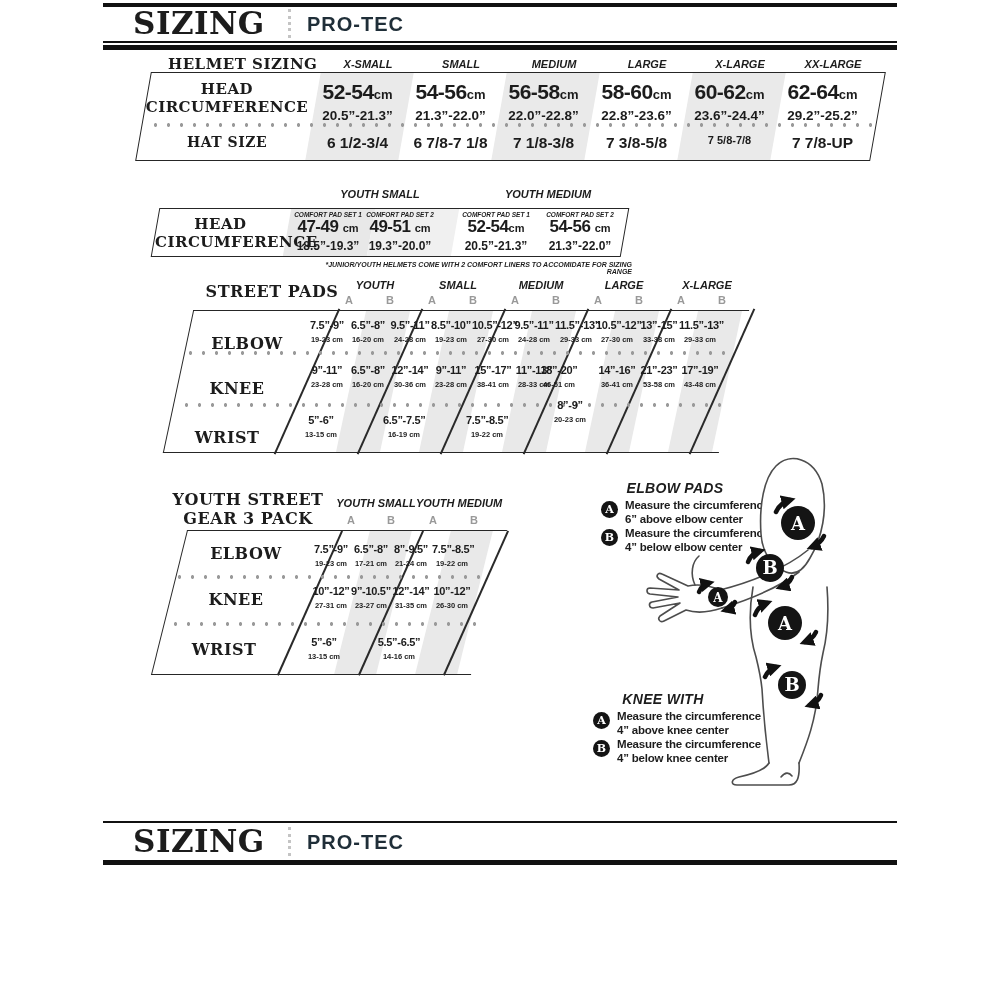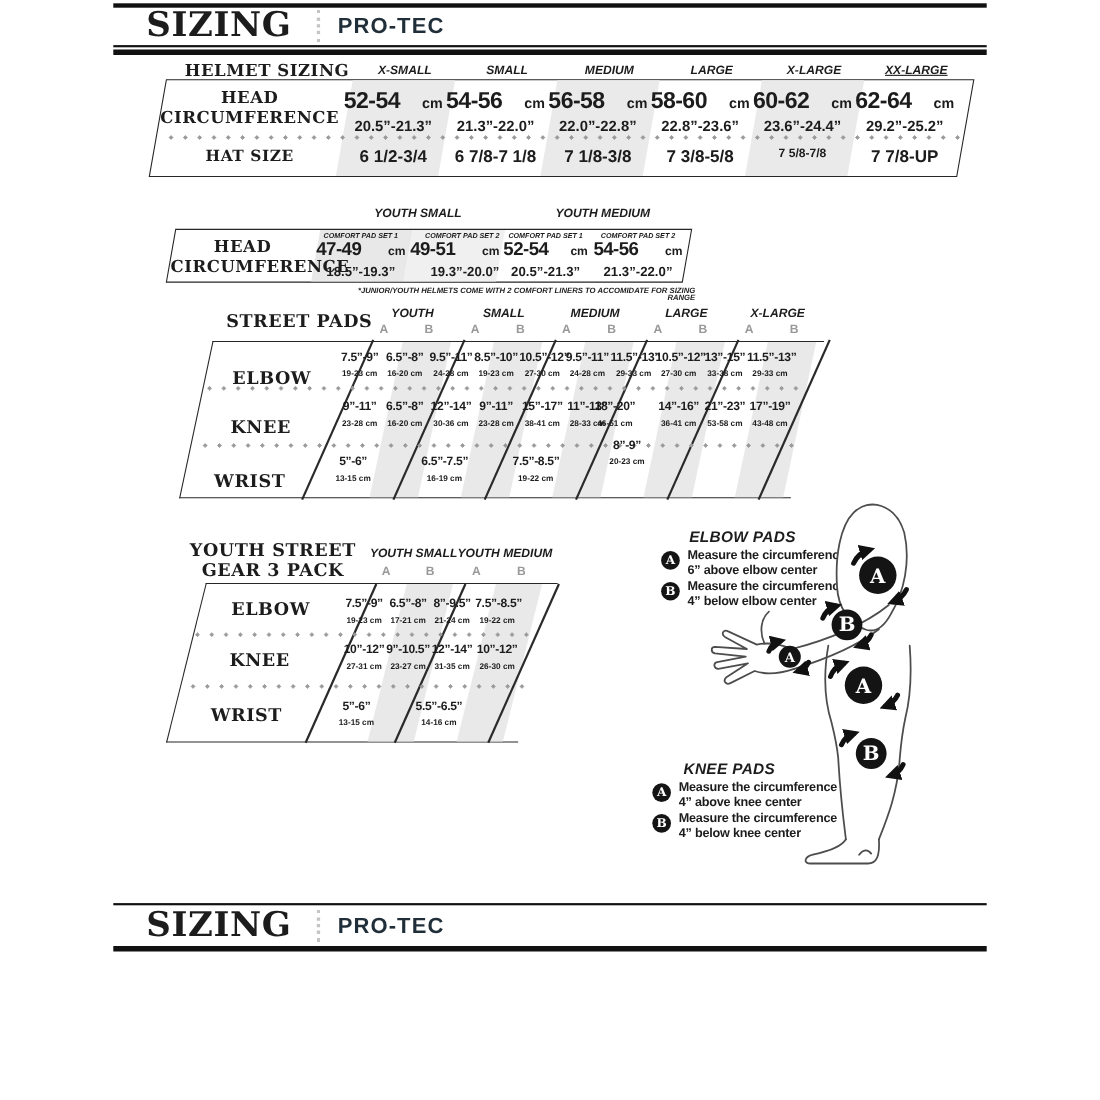--- a/index.html
+++ b/index.html
@@ -13,21 +13,21 @@
   .skew{position:absolute;inset:0;border:1.5px solid #262626;}
   .sp{position:absolute;top:0;bottom:0;}
   .dvl{position:absolute;width:1.6px;background:#2a2a2a;}
   .dots{position:absolute;height:6px;
         background-image:radial-gradient(circle,#9a9a9a 1.7px,rgba(0,0,0,0) 1.9px);
         background-size:13px 6px;background-repeat:repeat-x;background-position:2px center;}
   .cell{position:absolute;text-align:center;}
   .in1{font-weight:bold;font-size:11px;letter-spacing:-.3px;line-height:13px;}
   .cm1{font-weight:bold;font-size:7.5px;line-height:9px;margin-top:3px;}
   .bigcm{font-weight:bold;font-size:21px;letter-spacing:-.5px;line-height:23px;}
-  .bigcm .unit{font-size:13px;letter-spacing:0;padding-left:20px;}
+  .bigcm .unit{font-size:13px;letter-spacing:0;}
   .bigin{font-weight:bold;font-size:13.5px;line-height:15px;margin-top:2px;}
   .ab{font-weight:bold;font-size:11px;color:#999;}
   .gname{font-weight:bold;font-style:italic;font-size:11px;letter-spacing:0px;}
   .badge{position:absolute;width:17px;height:17px;border-radius:50%;background:#141414;color:#fff;
          font-family:"DejaVu Serif",serif;font-weight:bold;font-size:11px;line-height:17px;text-align:center;}
   .gtxt{font-weight:bold;font-size:11.5px;line-height:13.5px;letter-spacing:-.2px;}
   .gtitle{font-weight:bold;font-style:italic;font-size:14px;letter-spacing:.3px;text-align:center;}
   svg{position:absolute;overflow:visible;}
   .lineart{fill:none;stroke:#4d4d4d;stroke-width:1.6;stroke-linecap:round;stroke-linejoin:round;}
   .lineartf{fill:#fff;stroke:#4d4d4d;stroke-width:1.6;stroke-linejoin:round;}
@@ -47,21 +47,21 @@
   <div class="abs" style="left:307px;top:13px;font-size:20px;font-weight:bold;letter-spacing:1px;color:#1f2e38;">PRO-TEC</div>
   <div class="rule" style="left:103px;top:41px;width:794px;height:2px;"></div>
   <div class="rule" style="left:103px;top:45px;width:794px;height:5px;"></div>
 
   <div class="abs slab" style="left:168px;top:55px;font-size:15px;">HELMET SIZING</div>
   <div class="abs hdr cell" style="left:313px;top:58px;width:110px;font-size:11px;">X-SMALL</div>
   <div class="abs hdr cell" style="left:406px;top:58px;width:110px;font-size:11px;">SMALL</div>
   <div class="abs hdr cell" style="left:499px;top:58px;width:110px;font-size:11px;">MEDIUM</div>
   <div class="abs hdr cell" style="left:592px;top:58px;width:110px;font-size:11px;">LARGE</div>
   <div class="abs hdr cell" style="left:685px;top:58px;width:110px;font-size:11px;">X-LARGE</div>
-  <div class="abs hdr cell" style="left:778px;top:58px;width:110px;font-size:11px;text-decoration:underline;">XX-LARGE</div>
+  <div class="abs hdr cell" style="left:778px;top:58px;width:110px;font-size:11px;">XX-LARGE</div>
 
   <div class="tbl" style="left:143px;top:72px;width:735px;height:89px;">
     <div class="skew" style="transform:skewX(-10deg);">
       <div class="sp" style="left:168.5px;width:93px;background:#eaeaea;"></div>
       <div class="sp" style="left:354.5px;width:93px;background:#eaeaea;"></div>
       <div class="sp" style="left:540.5px;width:93px;background:#eaeaea;"></div>
     </div>
     <div class="cell slab" style="left:0;top:8px;width:168px;font-size:15px;line-height:18px;">
       <div>HEAD</div>
         <div>CIRCUMFERENCE</div>
@@ -110,21 +110,21 @@
     </div>
     <div class="cell slab" style="left:0;top:7px;width:131px;font-size:15px;line-height:18px;">
       <div>HEAD</div>
         <div>CIRCUMFERENCE</div>
     </div>
     <div class="cell" style="left:131px;top:3px;width:84px;">
       <div class="hdr" style="font-size:6.5px;">COMFORT PAD SET 1</div>
       <div class="bigcm" style="font-size:17px;line-height:18px;"><span>47-49</span> <span class="unit" style="font-size:11px;">cm</span></div>
       <div class="bigin" style="font-size:12px;">18.5”-19.3”</div>
     </div>
-    <div class="cell" style="left:215px;top:3px;width:84px;text-align:right;">
+    <div class="cell" style="left:203px;top:3px;width:84px;">
       <div class="hdr" style="font-size:6.5px;">COMFORT PAD SET 2</div>
       <div class="bigcm" style="font-size:17px;line-height:18px;"><span>49-51</span> <span class="unit" style="font-size:11px;">cm</span></div>
       <div class="bigin" style="font-size:12px;">19.3”-20.0”</div>
     </div>
     <div class="cell" style="left:299px;top:3px;width:84px;">
       <div class="hdr" style="font-size:6.5px;">COMFORT PAD SET 1</div>
       <div class="bigcm" style="font-size:17px;line-height:18px;"><span>52-54</span><span class="unit" style="font-size:11px;">cm</span></div>
       <div class="bigin" style="font-size:12px;">20.5”-21.3”</div>
     </div>
     <div class="cell" style="left:383px;top:3px;width:84px;">
@@ -395,21 +395,21 @@
     <path class="arr" d="M40 30 A20 20 0 0 1 52 18" marker-end="url(#ah2)"></path>
     <path class="arr" d="M101 47 A20 20 0 0 1 90 57" marker-end="url(#ah2)"></path>
     <path class="arr" d="M50 92 A18 18 0 0 1 61 82" marker-end="url(#ah2)"></path>
     <path class="arr" d="M106 110 A18 18 0 0 1 95 120" marker-end="url(#ah2)"></path>
     <circle class="ptc" cx="70" cy="38" r="17"></circle>
     <text class="ptl" x="70" y="45">A</text>
     <circle class="ptc" cx="77" cy="100" r="14"></circle>
     <text class="ptl" x="77" y="106" font-size="15">B</text>
   </svg>
 
-  <div class="abs gtitle" style="left:588px;top:691px;width:150px;">KNEE PADS</div>
+  <div class="abs gtitle" style="left:588px;top:691px;width:150px;">KNEE WITH</div>
   <div class="badge" style="left:593px;top:712px;">A</div>
   <div class="abs gtxt" style="left:617px;top:710px;">
     <div>Measure the circumference</div>
       <div>4” above knee center</div>
   </div>
   <div class="badge" style="left:593px;top:740px;">B</div>
   <div class="abs gtxt" style="left:617px;top:738px;">
     <div>Measure the circumference</div>
       <div>4” below knee center</div>
   </div>

